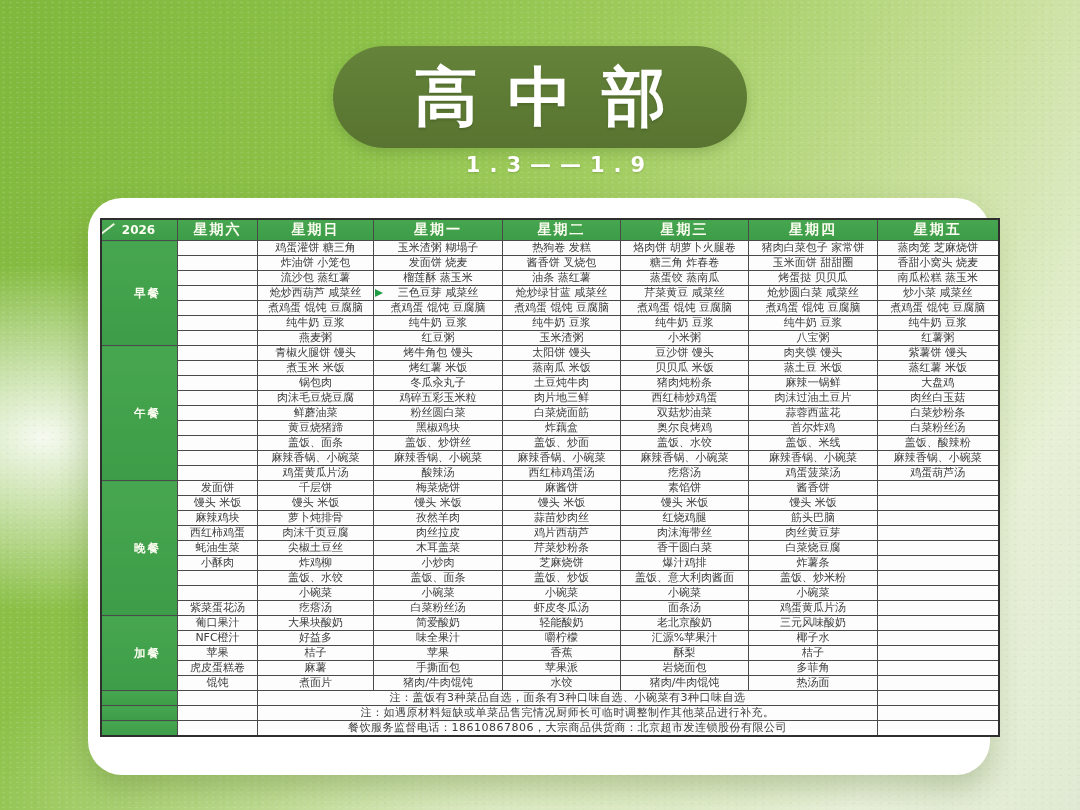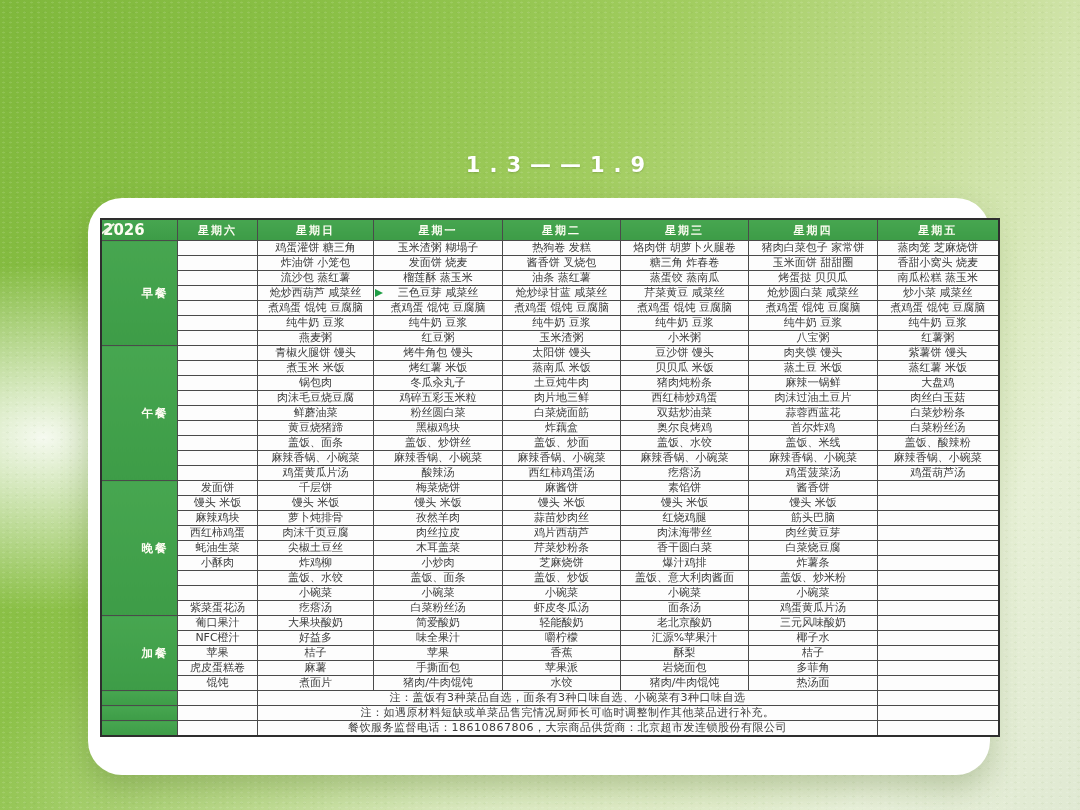--- a/index.html
+++ b/index.html
@@ -42,41 +42,44 @@
   }
   table.menu-table{
     position:absolute;left:100px;top:218px;
     border-collapse:collapse;table-layout:fixed;
     font-size:11px;color:#3b3b3b;background:#fdfdfd;
     border:2px solid #2e2e2e;
   }
   .menu-table td,.menu-table th{border:1px solid #4a4a4a;}
   .menu-table th{height:14px;font-weight:bold;}
   .g{background:linear-gradient(180deg,#47a650,#3d9c47);color:#fdfdf2;}
-  th.day{letter-spacing:2px;font-size:11px;}
-  th.year{position:relative;text-align:left;padding-right:3px;font-size:15px;overflow:hidden;}
+  th.day{letter-spacing:2px;font-size:14px;}
+  th.year{position:relative;text-align:center;padding-right:3px;font-size:12px;overflow:hidden;}
   .diag{position:absolute;left:-3px;top:8px;width:17px;height:1.6px;background:#eef4e2;transform:rotate(-38deg);}
-  td.mlabel{text-align:center;font-weight:bold;letter-spacing:2px;font-size:11.5px;width:42px;padding-left:32px;}
+  td.mlabel{font-weight:bold;letter-spacing:2px;font-size:11.5px;width:42px;padding-left:32px;}
   td.c{
     text-align:center;white-space:nowrap;overflow:hidden;
     height:14px;line-height:14px;padding:0 1px;position:relative;
   }
   td.note{font-size:11px;letter-spacing:.5px;margin-top:40px;}
   .tri{
     position:absolute;left:1px;top:3px;width:0;height:0;
     border-top:4px solid transparent;border-bottom:4px solid transparent;
     border-left:8px solid #1f9e45;
   }
 </style>
 </head>
 <body>
 
 <div class="page">
   <div class="texture"></div>
 
+  <div class="banner">
+    <span class="banner-text">高中部</span>
+  </div>
 
   <div class="date-range">1.3——1.9</div>
 
   <div class="card"></div>
 
   <table class="menu-table">
       <colgroup>
         <col style="width:42px">
         <col style="width:80px">
         <col style="width:116px">

